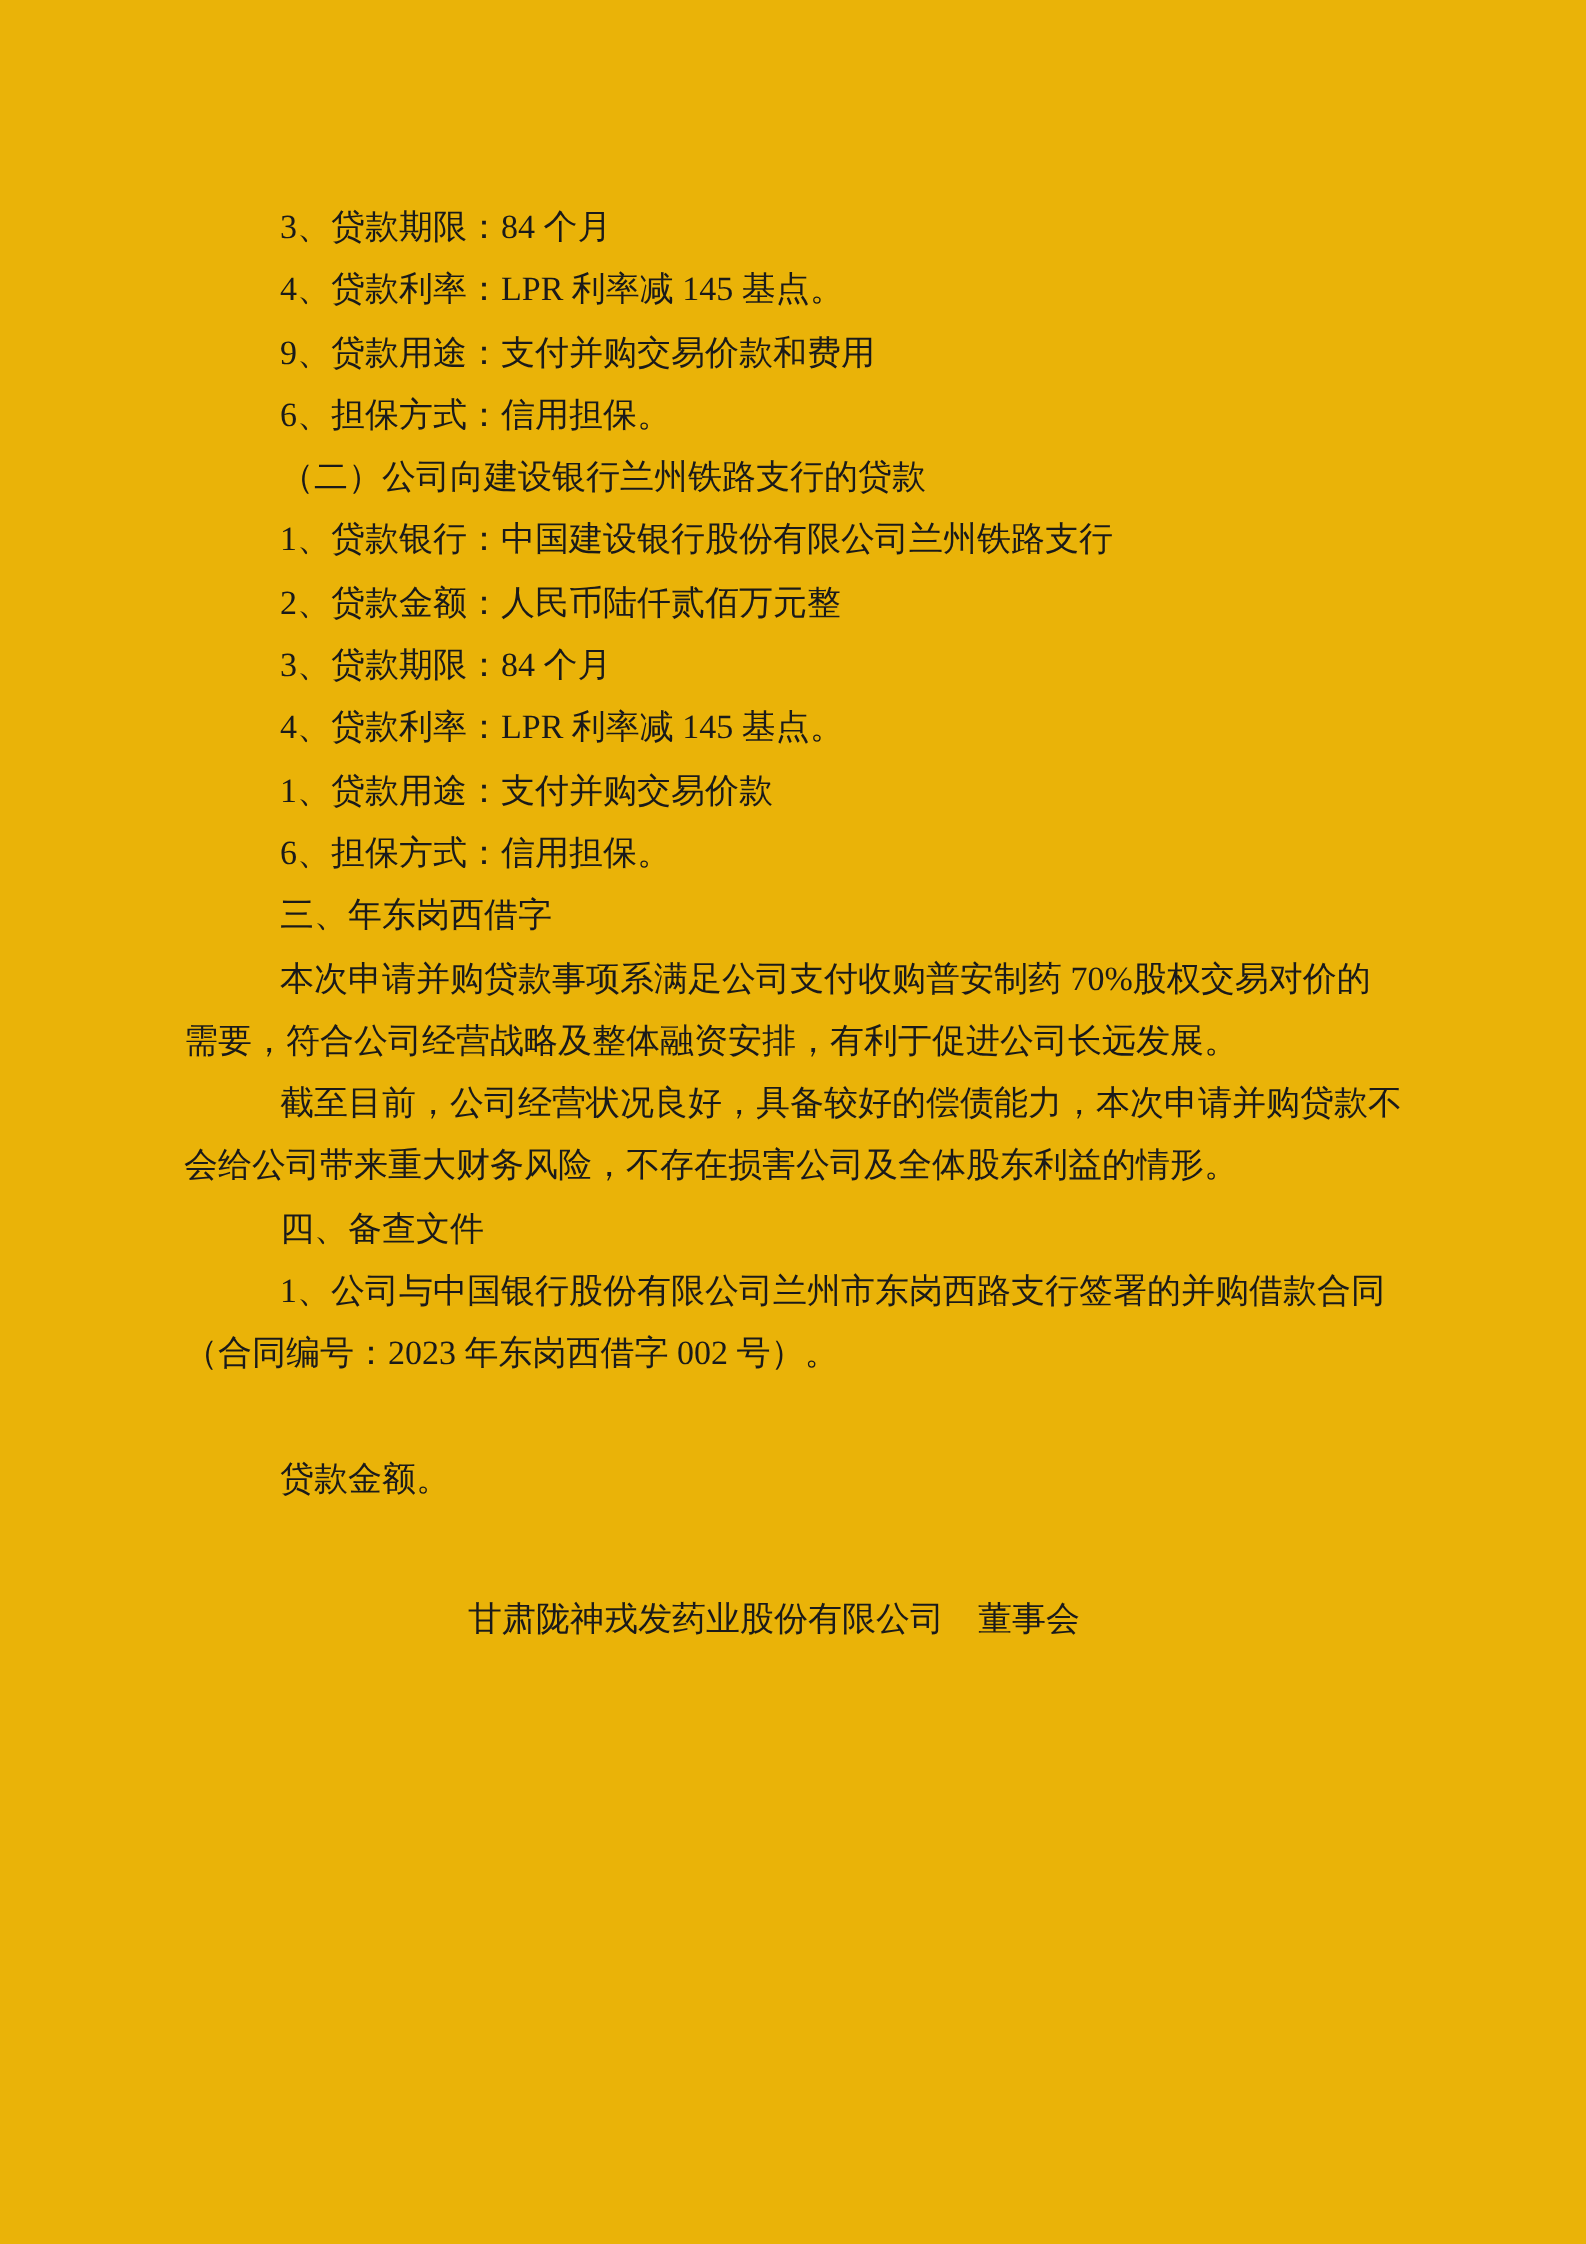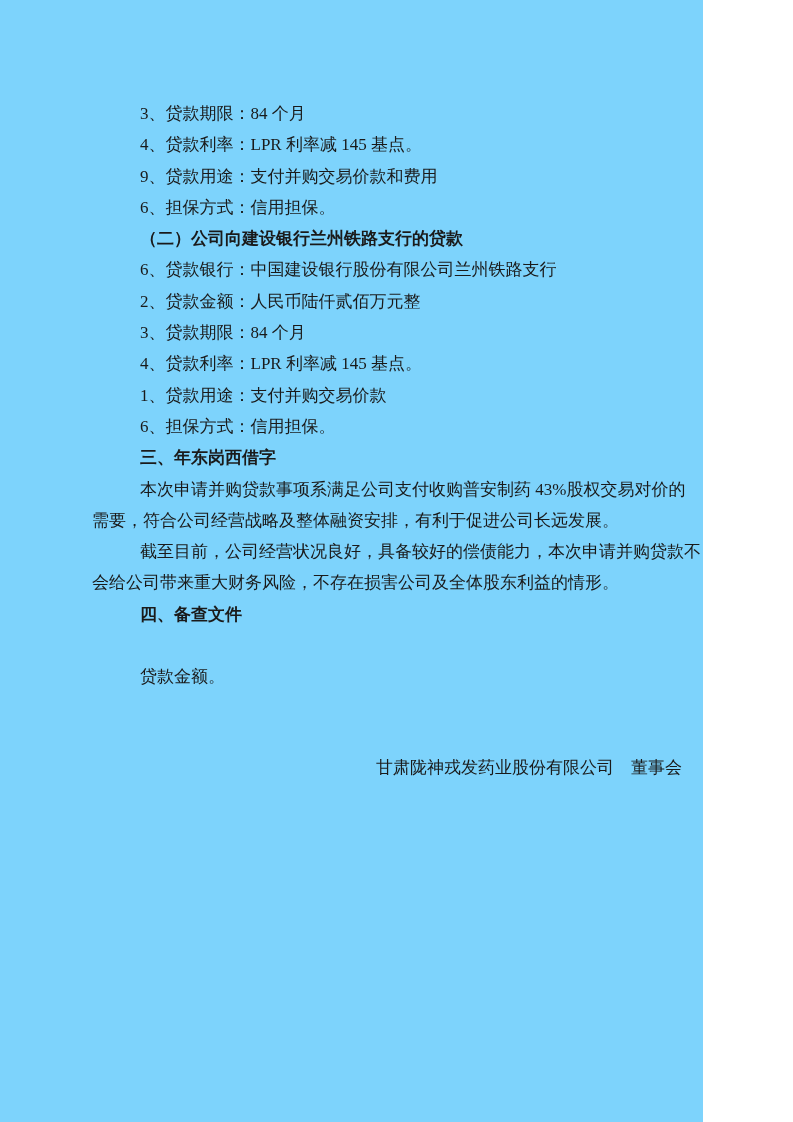--- a/index.html
+++ b/index.html
@@ -2,76 +2,78 @@
 <html><head>
 <meta charset="utf-8">
 <style>
   html, body {
     margin: 0;
     padding: 0;
     background: #ffffff;
   }
   .page {
     position: relative;
-    width: 703px;
+    width: 793px;
     height: 1122px;
-    background: #7dd3fc;
+    background: #eab308;
     overflow: hidden;
   }
   .content {
     box-sizing: border-box;
     width: 793px;
     padding: 98px 81px 0 92px;
   }
   .content p {
     margin: 0;
     font-family: "Liberation Serif", "DejaVu Serif", serif;
     font-size: 17px;
     line-height: 31.3px;
     color: #1a1a1a;
     white-space: pre-wrap;
     text-indent: 48px;
     word-break: break-all;
   }
   .content p.heading {
-    font-weight: 700;
+    font-weight: 400;
   }
   .content p.closing {
     margin-top: 31.3px;
   }
   .content p.signature {
-    margin-top: 59px;
-    text-align: right;
+    margin-top: 39px;
+    text-align: center;
     text-indent: 0;
     padding-right: 30px;
   }
   .content p.date {
     text-align: right;
     text-indent: 0;
     padding-right: 28px;
   }
 </style>
 </head>
 <body>
 
 <div class="page">
   <div class="content" id="doc-content">
       <p class="item">3、贷款期限：84 个月</p>
       <p class="item">4、贷款利率：LPR 利率减 145 基点。</p>
       <p class="item">9、贷款用途：支付并购交易价款和费用</p>
       <p class="item">6、担保方式：信用担保。</p>
       <p class="heading">（二）公司向建设银行兰州铁路支行的贷款</p>
-      <p class="item">6、贷款银行：中国建设银行股份有限公司兰州铁路支行</p>
+      <p class="item">1、贷款银行：中国建设银行股份有限公司兰州铁路支行</p>
       <p class="item">2、贷款金额：人民币陆仟贰佰万元整</p>
       <p class="item">3、贷款期限：84 个月</p>
       <p class="item">4、贷款利率：LPR 利率减 145 基点。</p>
       <p class="item">1、贷款用途：支付并购交易价款</p>
       <p class="item">6、担保方式：信用担保。</p>
       <p class="heading">三、年东岗西借字</p>
-      <p class="para">本次申请并购贷款事项系满足公司支付收购普安制药 43%股权交易对价的
+      <p class="para">本次申请并购贷款事项系满足公司支付收购普安制药 70%股权交易对价的
 需要，符合公司经营战略及整体融资安排，有利于促进公司长远发展。</p>
       <p class="para">截至目前，公司经营状况良好，具备较好的偿债能力，本次申请并购贷款不
 会给公司带来重大财务风险，不存在损害公司及全体股东利益的情形。</p>
       <p class="heading">四、备查文件</p>
+      <p class="para">1、公司与中国银行股份有限公司兰州市东岗西路支行签署的并购借款合同
+（合同编号：2023 年东岗西借字 002 号）。</p>
       <p class="closing">贷款金额。</p>
       <p class="signature">甘肃陇神戎发药业股份有限公司　董事会</p>
     </div>
 </div>
 
 </body></html>

